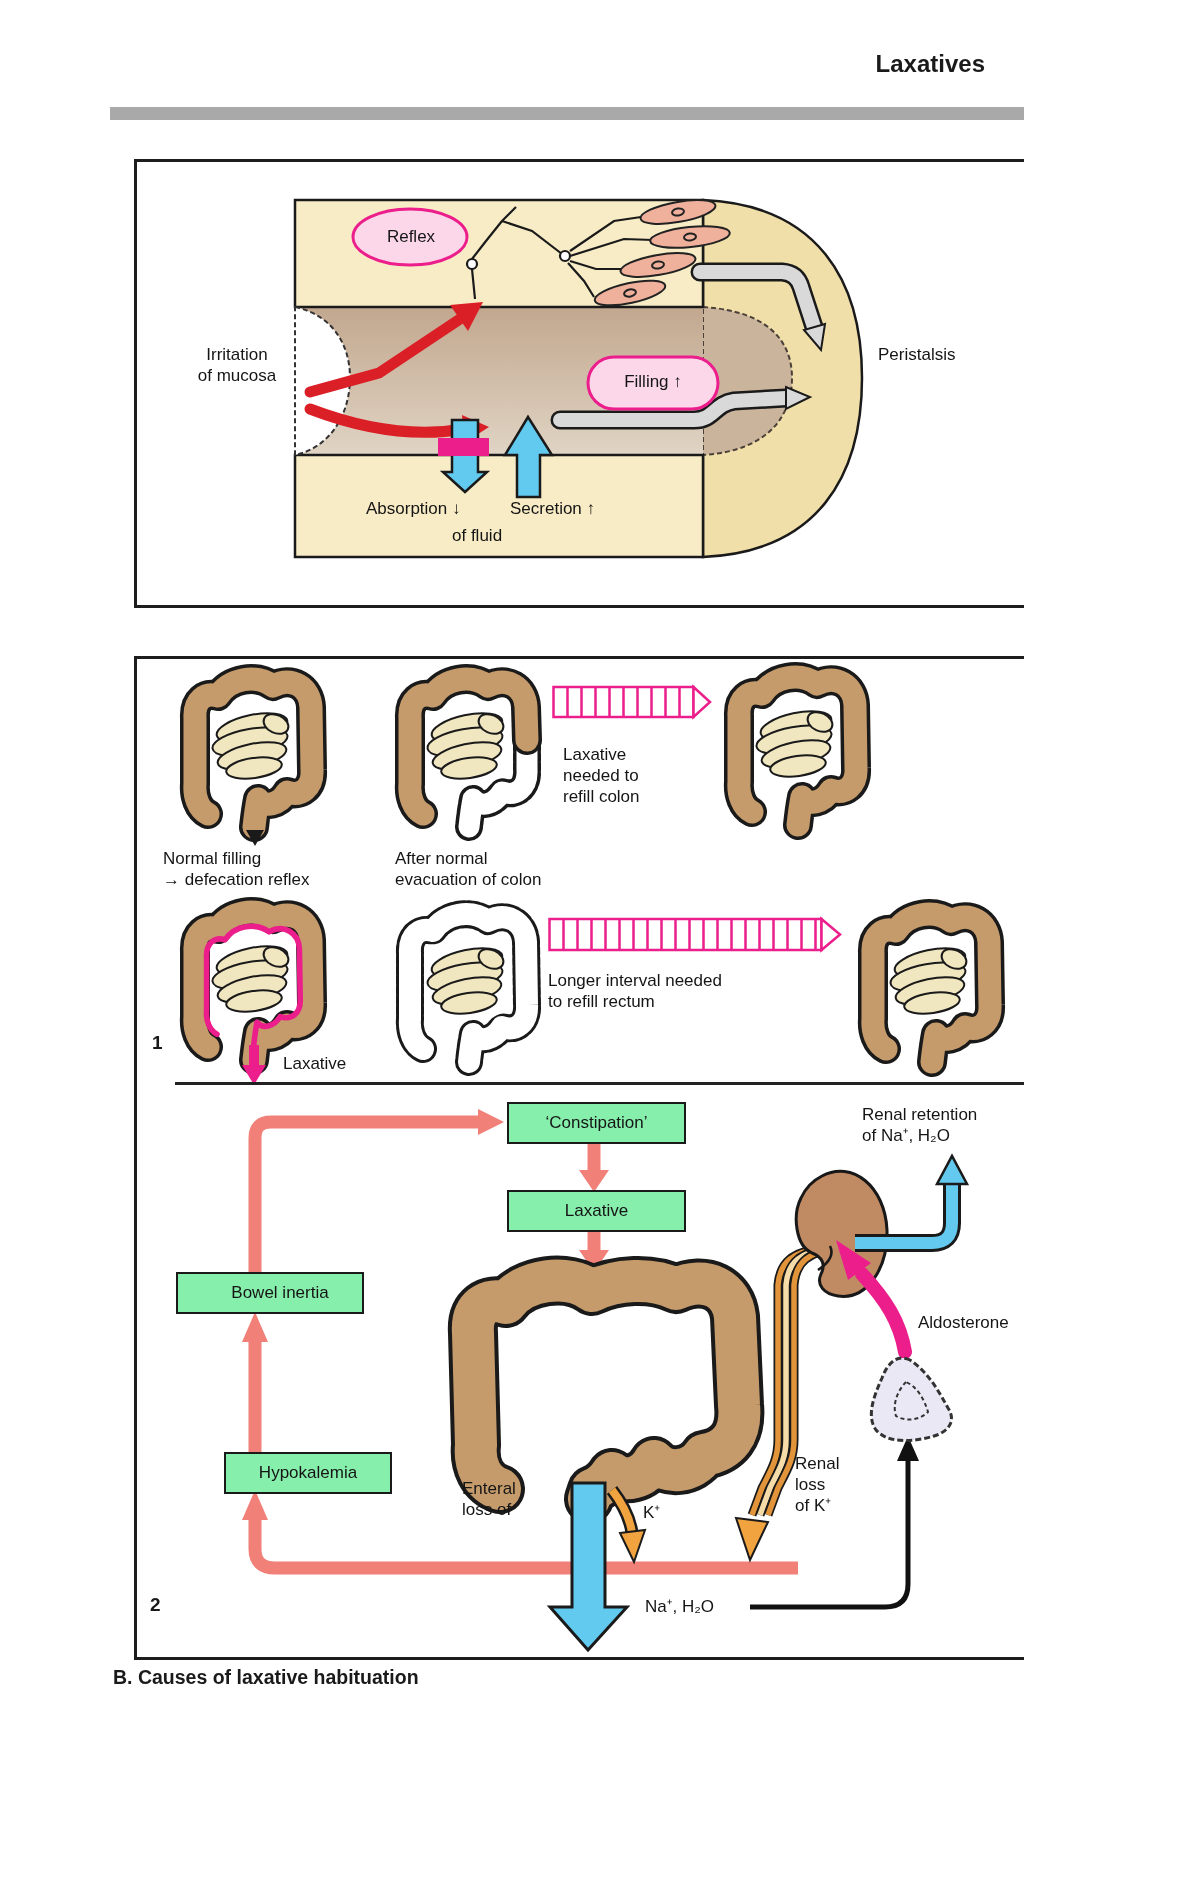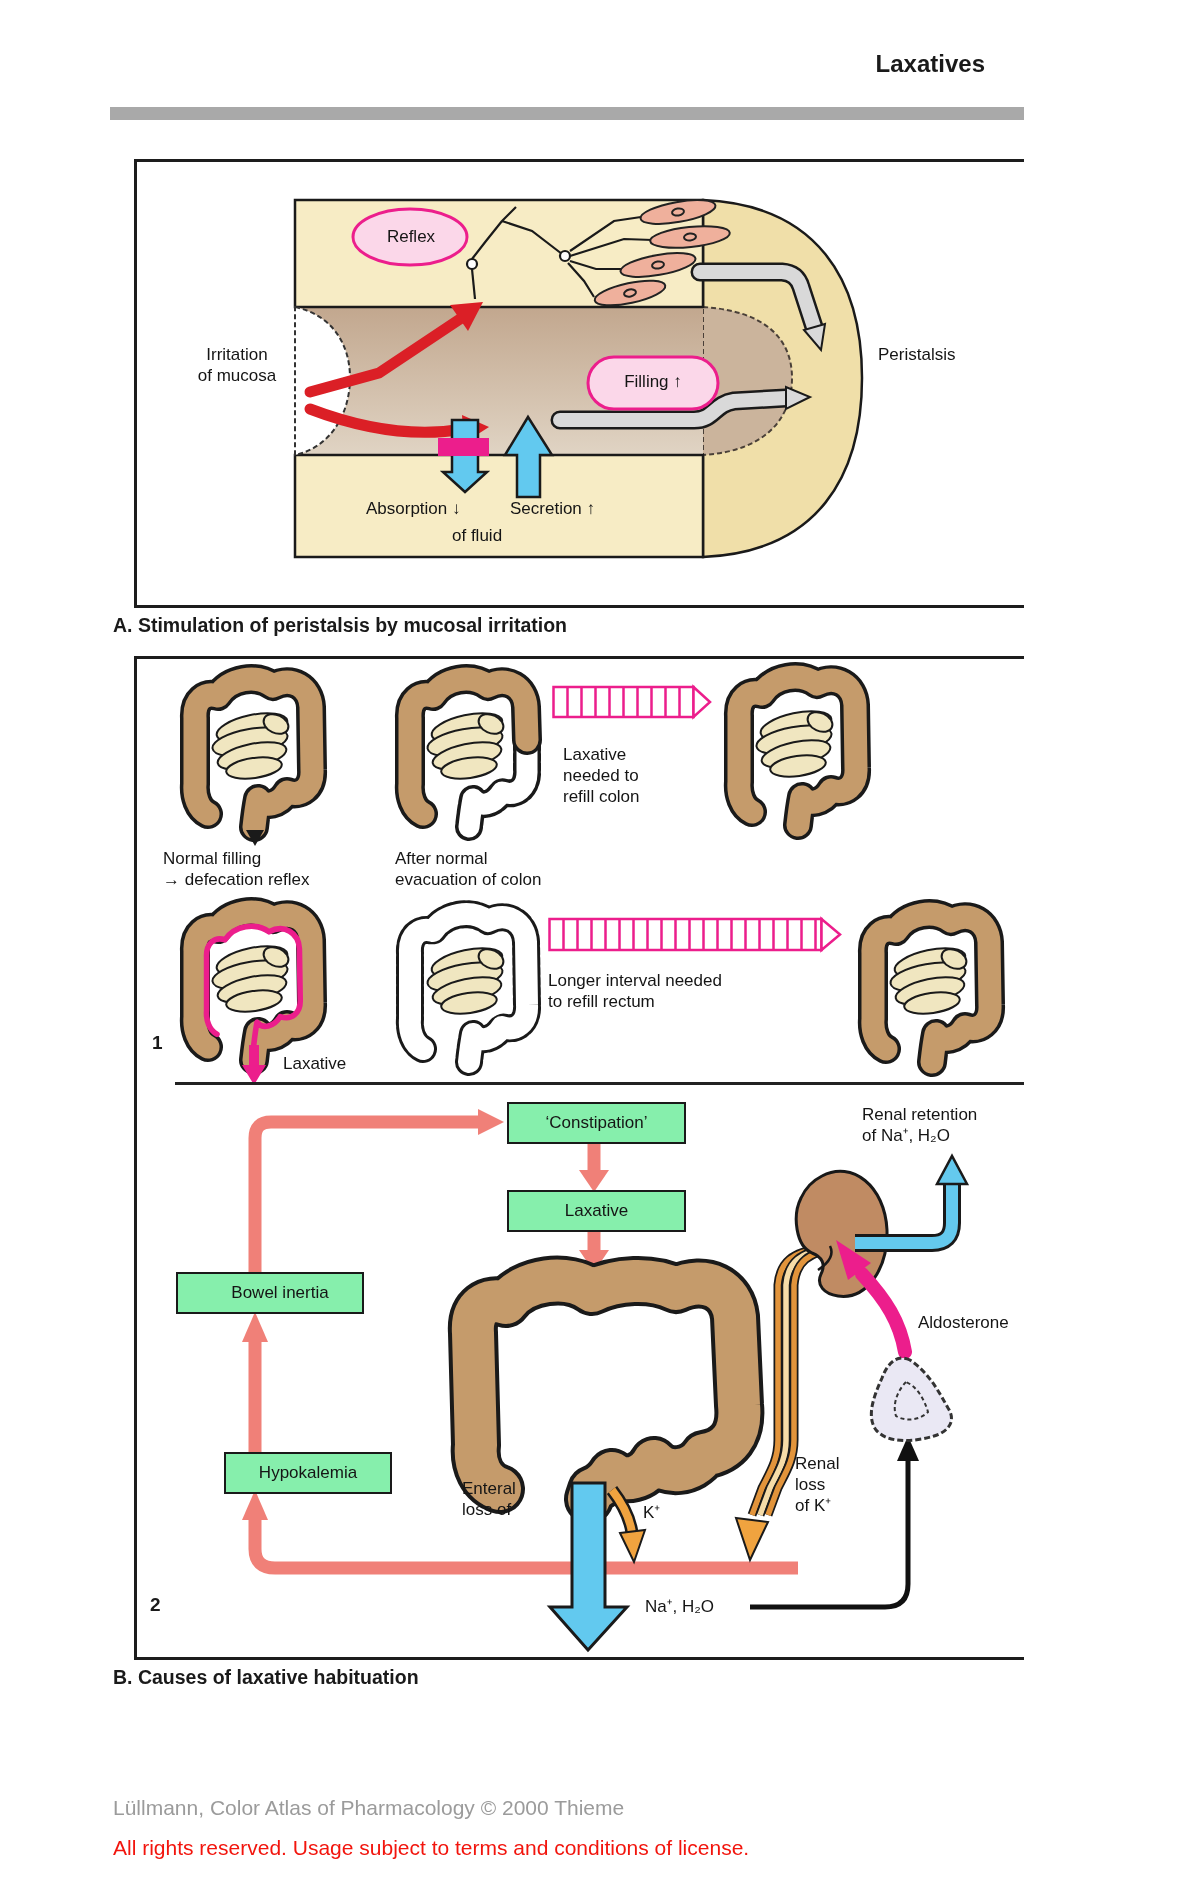--- a/index.html
+++ b/index.html
@@ -113,21 +113,20 @@
   <div class="lbl" style="left:366px;top:498px;">
     <span>Absorption</span>
     <span class="arrow-glyph">↓</span>
   </div>
   <div class="lbl" style="left:510px;top:498px;">
     <span>Secretion</span>
     <span class="arrow-glyph">↑</span>
   </div>
   <div class="lbl" style="left:452px;top:525px;">of fluid</div>
 
-  <div class="caption" style="left:113px;top:614px;">A. Stimulation of peristalsis by mucosal irritation</div>
 
   <div class="panel" style="left:134px;top:656px;width:932px;height:998px;"></div>
 
   <svg class="abs" style="left:178px;top:662px;" width="152" height="192" viewBox="0 0 152 192">
     <path d="M 30 152 C 20 147 16 134 17 122 L 17 56 C 16 38 27 30 40 34 C 52 16 78 12 95 24 C 114 14 132 25 133 45 L 134 108 C 135 126 123 135 109 130 C 101 143 87 146 80 137 C 78 147 77 156 76 165" fill="none" stroke="#1a1a1a" stroke-width="30" stroke-linecap="round" stroke-linejoin="round"></path>
     <path d="M 30 152 C 20 147 16 134 17 122 L 17 56 C 16 38 27 30 40 34 C 52 16 78 12 95 24 C 114 14 132 25 133 45 L 134 108 C 135 126 123 135 109 130 C 101 143 87 146 80 137 C 78 147 77 156 76 165" fill="none" stroke="#c59b6b" stroke-width="23" stroke-linecap="round" stroke-linejoin="round"></path>
     <g stroke="#1a1a1a" stroke-width="2" fill="#f0e6c0">
       <ellipse cx="74" cy="66" rx="36" ry="13" transform="rotate(-12 74 66)"></ellipse>
       <ellipse cx="72" cy="80" rx="38" ry="13" transform="rotate(-10 72 80)"></ellipse>
       <ellipse cx="74" cy="94" rx="35" ry="12" transform="rotate(-12 74 94)"></ellipse>
@@ -328,16 +327,14 @@
   <div class="lbl" style="left:795px;top:1453px;">
     <div>Renal</div>
     <div>loss</div>
     <div>of K⁺</div>
   </div>
   <div class="lbl" style="left:645px;top:1596px;">Na⁺, H₂O</div>
   <div class="num" style="left:150px;top:1594px;">2</div>
 
   <div class="caption" style="left:113px;top:1666px;">B. Causes of laxative habituation</div>
 
-  <div class="footer-credit" style="left:113px;top:1796px;">Lüllmann, Color Atlas of Pharmacology © 2000 Thieme</div>
-  <div class="footer-license" style="left:113px;top:1836px;">All rights reserved. Usage subject to terms and conditions of license.</div>
 
 </div>
 
 </body></html>

